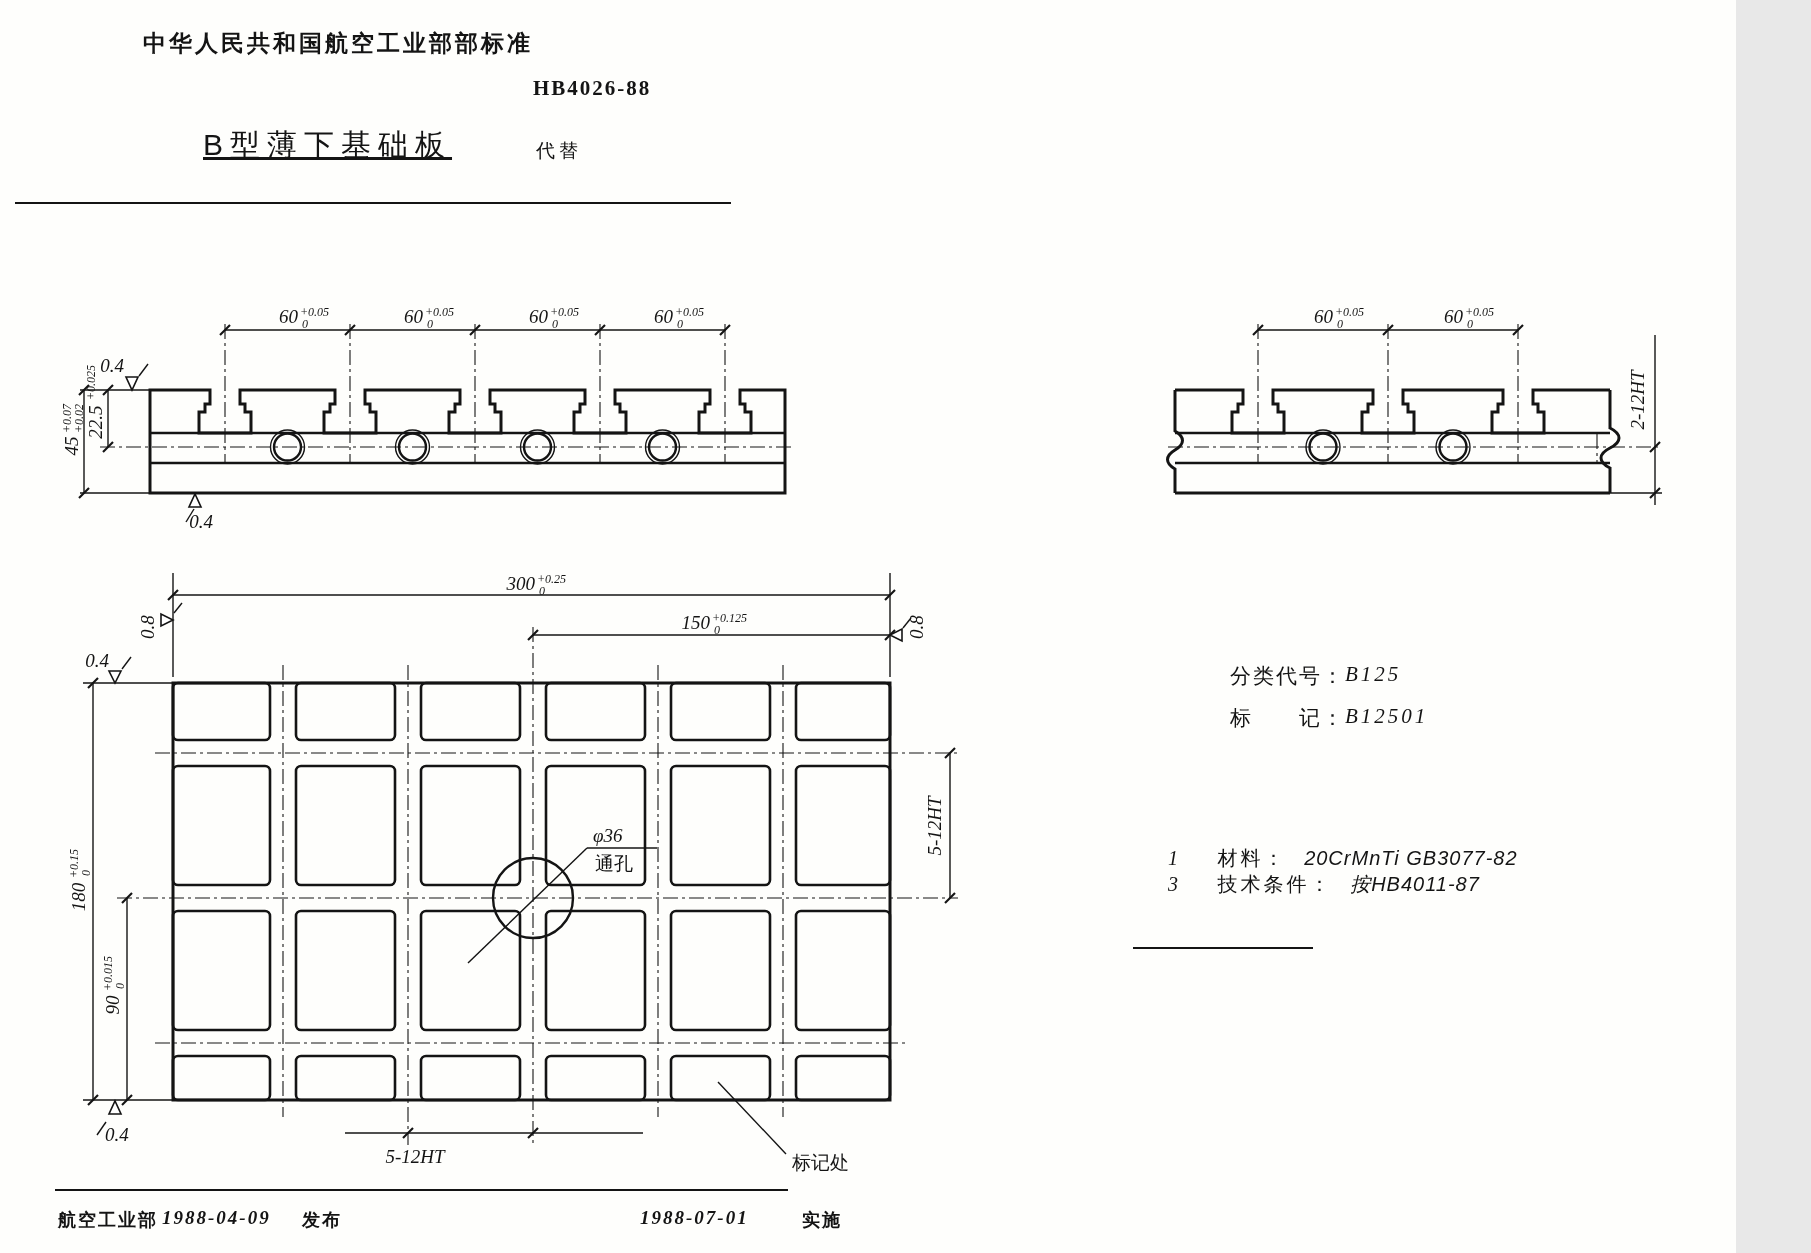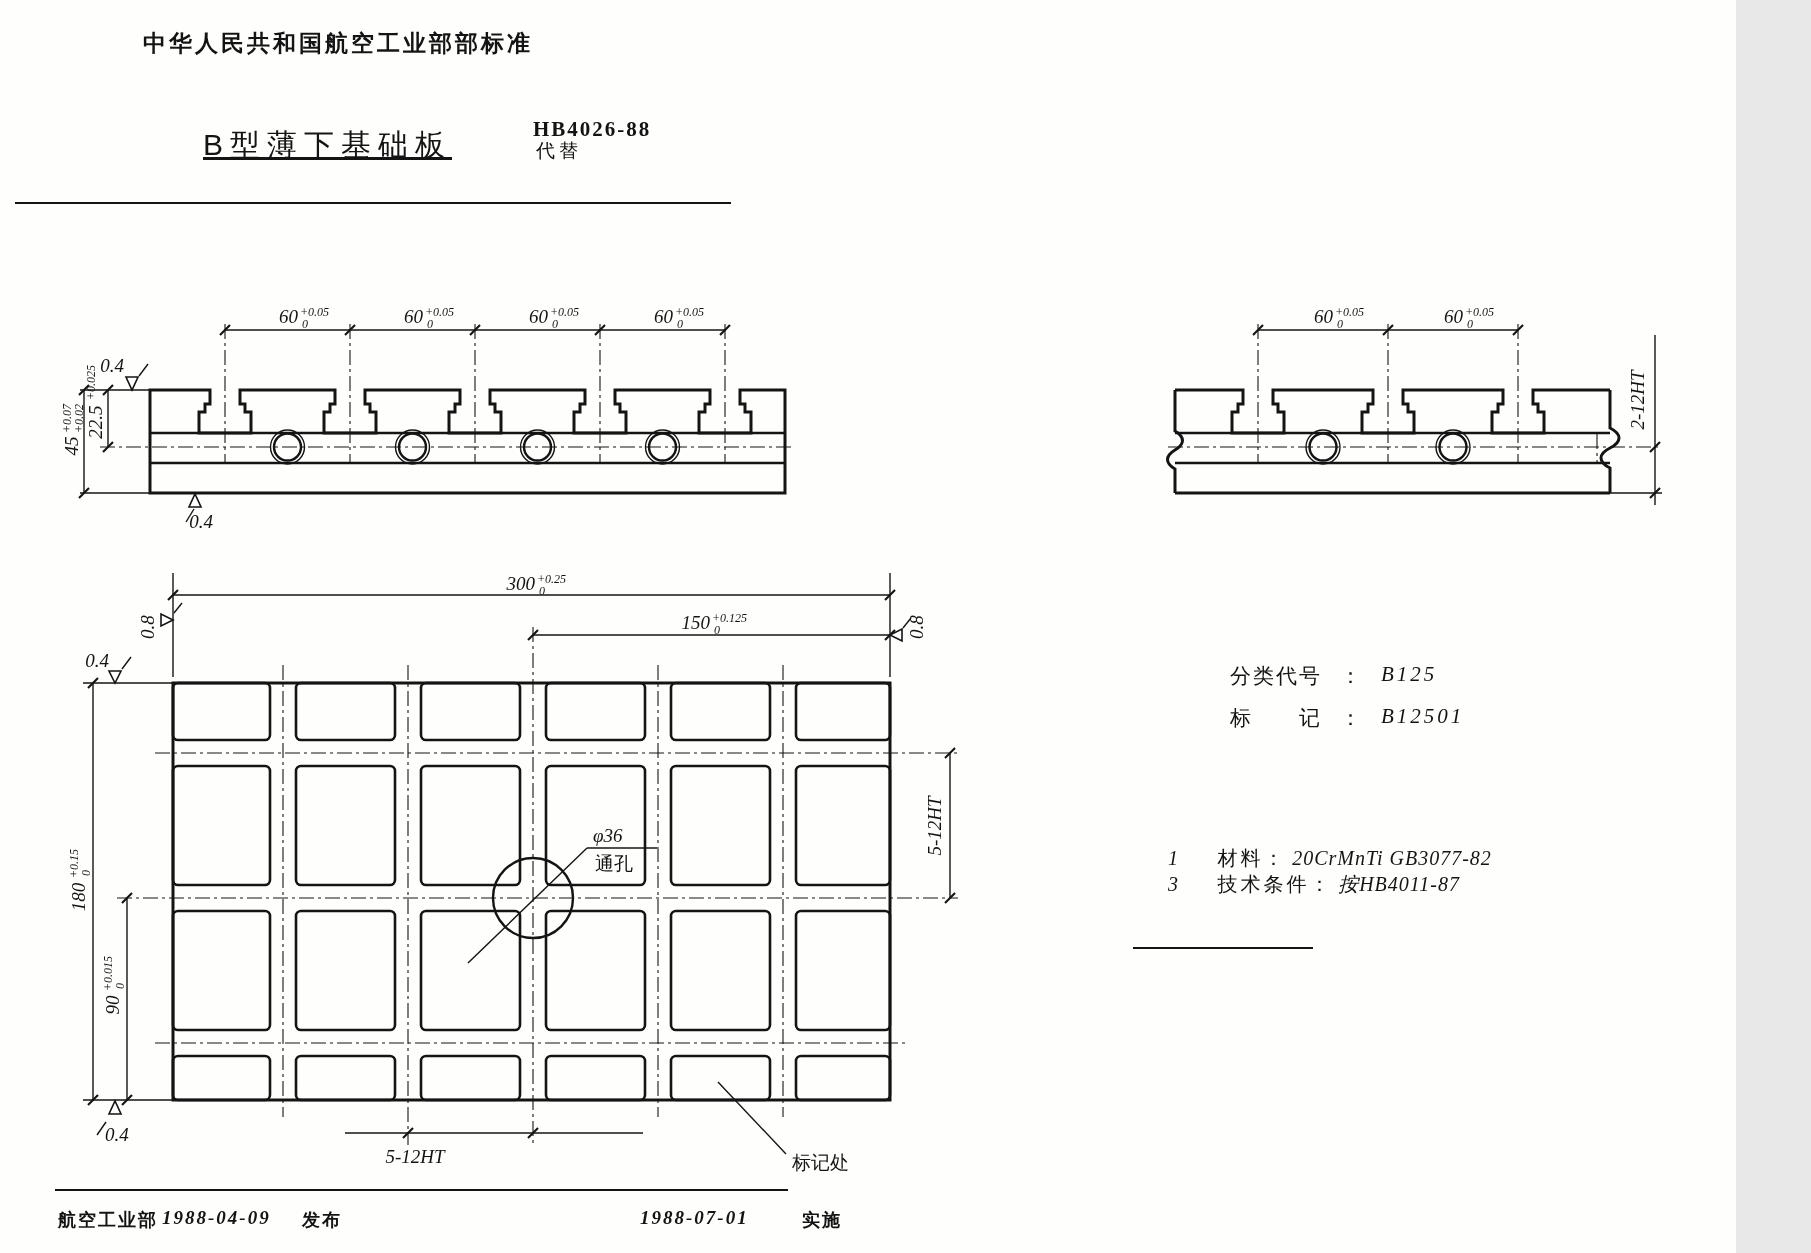--- a/index.html
+++ b/index.html
@@ -16,36 +16,36 @@
   .thick{fill:none;stroke:#141414;stroke-width:3;}
   .med{fill:none;stroke:#141414;stroke-width:2.4;}
   .thin{fill:none;stroke:#141414;stroke-width:1.4;}
   .cl{fill:none;stroke:#141414;stroke-width:1.1;stroke-dasharray:15 4 3 4;}
   .tick{stroke:#141414;stroke-width:2.2;}
   .tri{fill:#ffffff;stroke:#141414;stroke-width:1.6;}
   .pad{fill:none;stroke:#141414;stroke-width:2.6;}
   .dim{font-family:"Liberation Serif",serif;font-style:italic;font-size:19px;}
   .tol{font-family:"Liberation Serif",serif;font-style:italic;font-size:12px;}
   .cjk{font-family:"Liberation Sans",sans-serif;font-size:19px;}
-  .cls-row{display:flex;gap:18px;font-size:21px;letter-spacing:2px;margin-bottom:14px;}
+  .cls-row{display:flex;font-size:21px;letter-spacing:2px;margin-bottom:14px;}
   .cls-val{font-family:"Liberation Serif",serif;font-style:italic;letter-spacing:3px;}
   .note-row{position:absolute;font-size:20px;white-space:nowrap;}
   .note-no{display:inline-block;width:44px;font-family:"Liberation Serif",serif;font-style:italic;}
   .note-label{letter-spacing:3px;margin-top:17px;}
-  .note-text{font-family:Liberation Serif, serif;font-style:italic;letter-spacing:1px;}
+  .note-text{font-family:Liberation Sans, sans-serif;font-style:italic;letter-spacing:1px;margin-left:12px;}
   .foot{font-size:18px;font-weight:bold;letter-spacing:2px;}
   .foot-date{font-family:"Liberation Serif",serif;font-style:italic;font-size:19px;font-weight:bold;letter-spacing:2px;}
 </style>
 </head>
 <body>
 
 <div class="page">
 
   <div class="abs std-org" style="left:143px;top:28px;">中华人民共和国航空工业部部标准</div>
-  <div class="abs std-no" style="left:533px;top:76px;margin-top:41px;">HB4026-88</div>
+  <div class="abs std-no" style="left:533px;top:76px;">HB4026-88</div>
   <div class="abs doc-title" style="left:203px;top:125px;">B型薄下基础板</div>
   <div class="abs daiti" style="left:536px;top:138px;">代替</div>
   <div class="abs hline" style="left:15px;top:202px;width:716px;"></div>
 
   <svg style="left:60px;top:250px;" width="760" height="300" viewBox="0 0 760 300">
 
     <path class="thick" d="M 90,140 H150 V154 H145 V162 H139 V183 H191 V162 H185 V154 H180 V140 H275 V154 H270 V162 H264 V183 H316 V162 H310 V154 H305 V140 H400 V154 H395 V162 H389 V183 H441 V162 H435 V154 H430 V140 H525 V154 H520 V162 H514 V183 H566 V162 H560 V154 H555 V140 H650 V154 H645 V162 H639 V183 H691 V162 H685 V154 H680 V140 H725 V243 H90 Z"></path>
     <line class="med" x1="90" y1="183" x2="725" y2="183"></line>
     <line class="med" x1="90" y1="213" x2="725" y2="213"></line>
     <line class="cl" x1="40" y1="197" x2="733" y2="197"></line>

